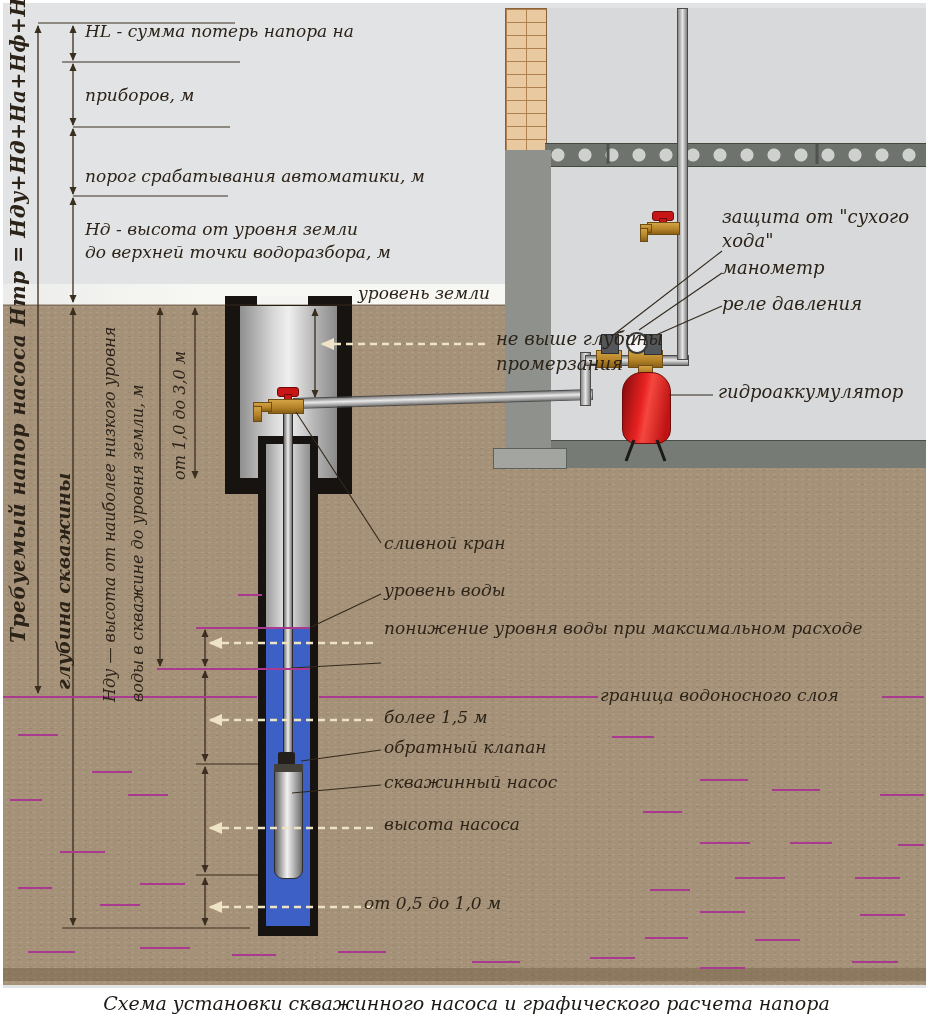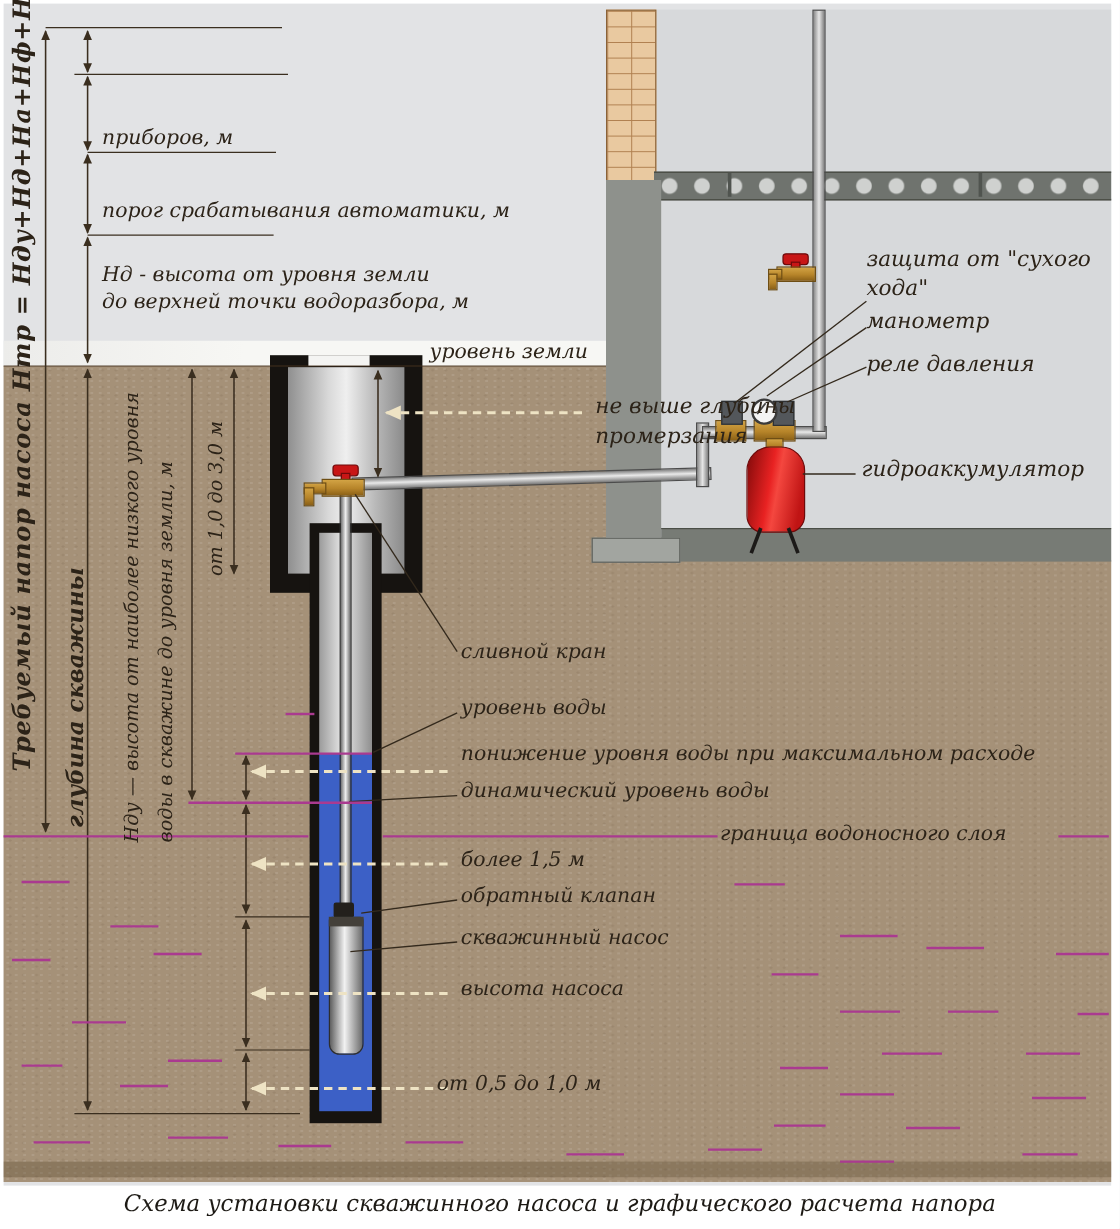--- a/index.html
+++ b/index.html
@@ -237,38 +237,38 @@
     <line class="c" x1="210" y1="828" x2="377" y2="828" marker-start="url(#ac)"></line>
     <line class="c" x1="210" y1="907" x2="377" y2="907" marker-start="url(#ac)"></line>
 
     <line class="k" x1="634" y1="440" x2="626" y2="461"></line>
     <line class="k" x1="657" y1="440" x2="665" y2="461"></line>
     <line x1="631" y1="345" x2="638" y2="336" stroke="#444" stroke-width="1.5"></line>
     <line class="j" x1="608" y1="144" x2="608" y2="164"></line>
     <line class="j" x1="817" y1="144" x2="817" y2="164"></line>
   </svg>
 
-  <div class="lbl" style="left:85px;top:106px">приборов, м</div>
+  <div class="lbl" style="left:85px;top:22px">HL - сумма потерь напора на</div>
+  <div class="lbl" style="left:85px;top:86px">приборов, м</div>
   <div class="lbl" style="left:85px;top:167px">порог срабатывания автоматики, м</div>
   <div class="lbl" style="left:85px;top:220px">Нд - высота от уровня земли</div>
   <div class="lbl" style="left:85px;top:243px">до верхней точки водоразбора, м</div>
 
   <div class="v f" style="left:6px;top:25px;height:618px;width:28px">Требуемый напор насоса Нтр = Нду+Нд+На+Нф+HL</div>
   <div class="v w" style="left:52px;top:445px;height:245px;width:24px">глубина скважины</div>
   <div class="v" style="left:100px;top:300px;height:402px;width:24px">Нду — высота от наиболее низкого уровня</div>
   <div class="v" style="left:128px;top:300px;height:402px;width:24px">воды в скважине до уровня земли, м</div>
   <div class="v" style="left:170px;top:308px;height:172px;width:22px">от 1,0 до 3,0 м</div>
 
   <div class="lbl" style="left:358px;top:284px">уровень земли</div>
   <div class="lbl big" style="left:496px;top:329px">не выше глубины</div>
   <div class="lbl big" style="left:496px;top:354px">промерзания</div>
   <div class="lbl" style="left:384px;top:534px">сливной кран</div>
   <div class="lbl" style="left:384px;top:581px">уровень воды</div>
   <div class="lbl" style="left:384px;top:619px">понижение уровня воды при максимальном расходе</div>
-  <div class="lbl" style="left:384px;top:650px">динамический уровень воды</div>
   <div class="lbl" style="left:600px;top:686px">граница водоносного слоя</div>
   <div class="lbl" style="left:384px;top:708px">более 1,5 м</div>
   <div class="lbl" style="left:384px;top:738px">обратный клапан</div>
   <div class="lbl" style="left:384px;top:773px">скважинный насос</div>
   <div class="lbl" style="left:384px;top:815px">высота насоса</div>
   <div class="lbl" style="left:364px;top:894px">от 0,5 до 1,0 м</div>
 
   <div class="lbl big" style="left:722px;top:207px">защита от "сухого</div>
   <div class="lbl big" style="left:722px;top:231px">хода"</div>
   <div class="lbl big" style="left:722px;top:258px">манометр</div>

